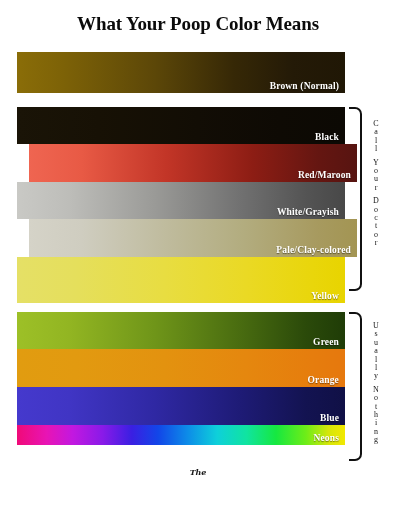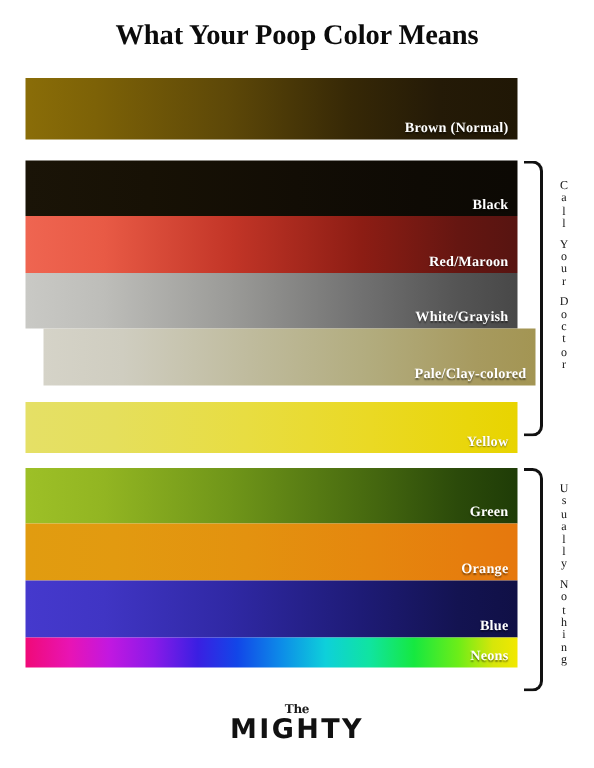--- a/index.html
+++ b/index.html
@@ -70,35 +70,36 @@
   
   #bar-black {
     top: 107px;
     height: 37px;
     background: linear-gradient(90deg, #1a1407 0%, #171105 25%, #120d05 55%, #0e0a04 80%, #0c0904 100%);
   }
   #bar-red {
     top: 144px;
     height: 38px;
     background: linear-gradient(90deg, #ef6551 0%, #e85a45 16%, #c23527 42%, #8d1d14 68%, #651611 88%, #571411 100%);
+    margin-left: 12px;
   }
   #bar-gray {
     top: 182px;
     height: 37px;
     background: linear-gradient(90deg, #c9c9c5 0%, #bdbdb9 16%, #9a9a97 42%, #717171 68%, #545454 88%, #484848 100%);
   }
   #bar-pale {
     top: 219px;
     height: 38px;
     background: linear-gradient(90deg, #d5d3c8 0%, #cfcdc0 16%, #bfbb9d 42%, #b2ac7e 66%, #a79a5f 88%, #a39553 100%);
     margin-left: 12px;
   }
   #bar-yellow {
-    top: 268px;
-    height: 34px;
+    top: 257px;
+    height: 46px;
     background: linear-gradient(90deg, #e5e066 0%, #e5df5c 18%, #e8dd41 45%, #ead924 70%, #e9d60b 90%, #e8d400 100%);
   }
 
   
   #bar-green {
     top: 312px;
     height: 37px;
     background: linear-gradient(90deg, #9dc027 0%, #92b522 16%, #6f9519 42%, #496c10 68%, #2b4a0a 88%, #1f3c07 100%);
   }
   #bar-orange {
@@ -164,20 +165,21 @@
   #footer-logo {
     position: absolute;
     left: 0;
     top: 468px;
     width: 396px;
     text-align: center;
   }
   #logo-the {
     display: block;
     font-family: "DejaVu Serif", "Liberation Serif", serif;
+    font-style: italic;
     font-size: 8px;
     font-weight: 700;
     color: #1a1a1a;
     line-height: 9px;
     letter-spacing: -0.2px;
   }
   #logo-mighty {
     display: block;
     font-family: "DejaVu Sans", "Liberation Sans", sans-serif;
     font-size: 18px;
@@ -262,16 +264,15 @@
       <span class="ch">o</span>
       <span class="ch">t</span>
       <span class="ch">h</span>
       <span class="ch">i</span>
       <span class="ch">n</span>
       <span class="ch">g</span>
     </div>
 
   <div id="footer-logo">
     <span id="logo-the">The</span>
-    <span id="logo-mighty">MIGHTY</span>
   </div>
 
 </div>
 
 </body></html>

